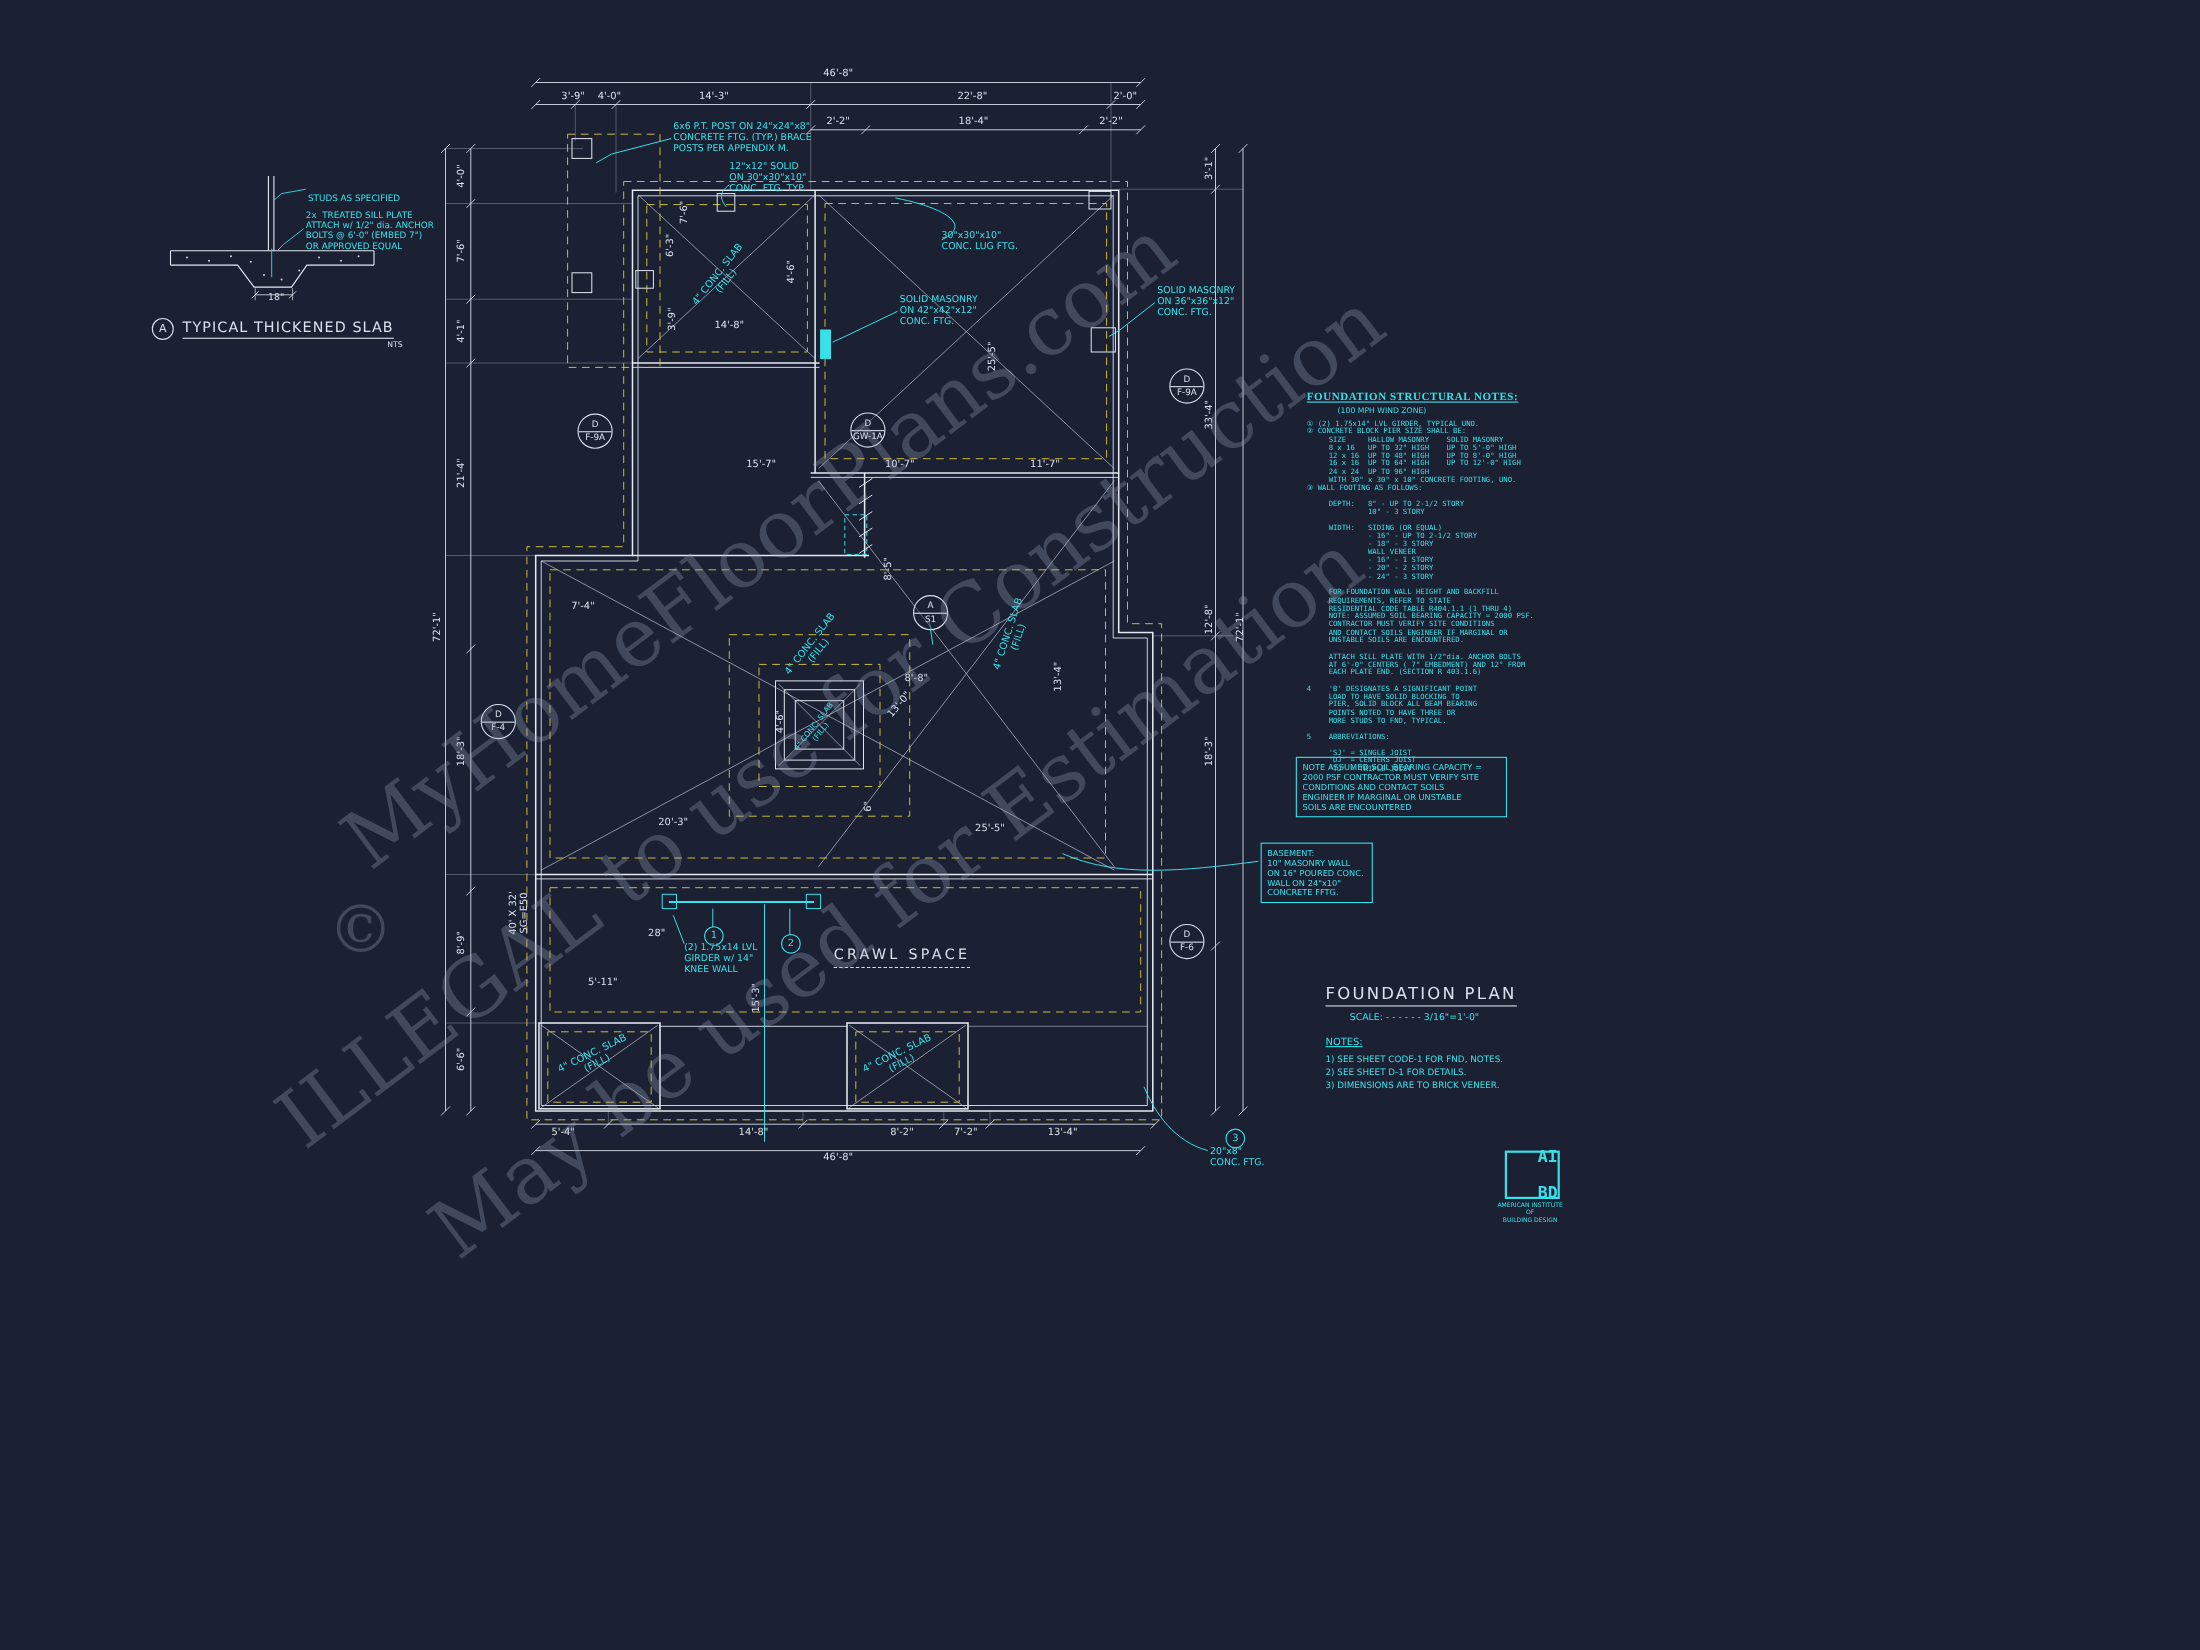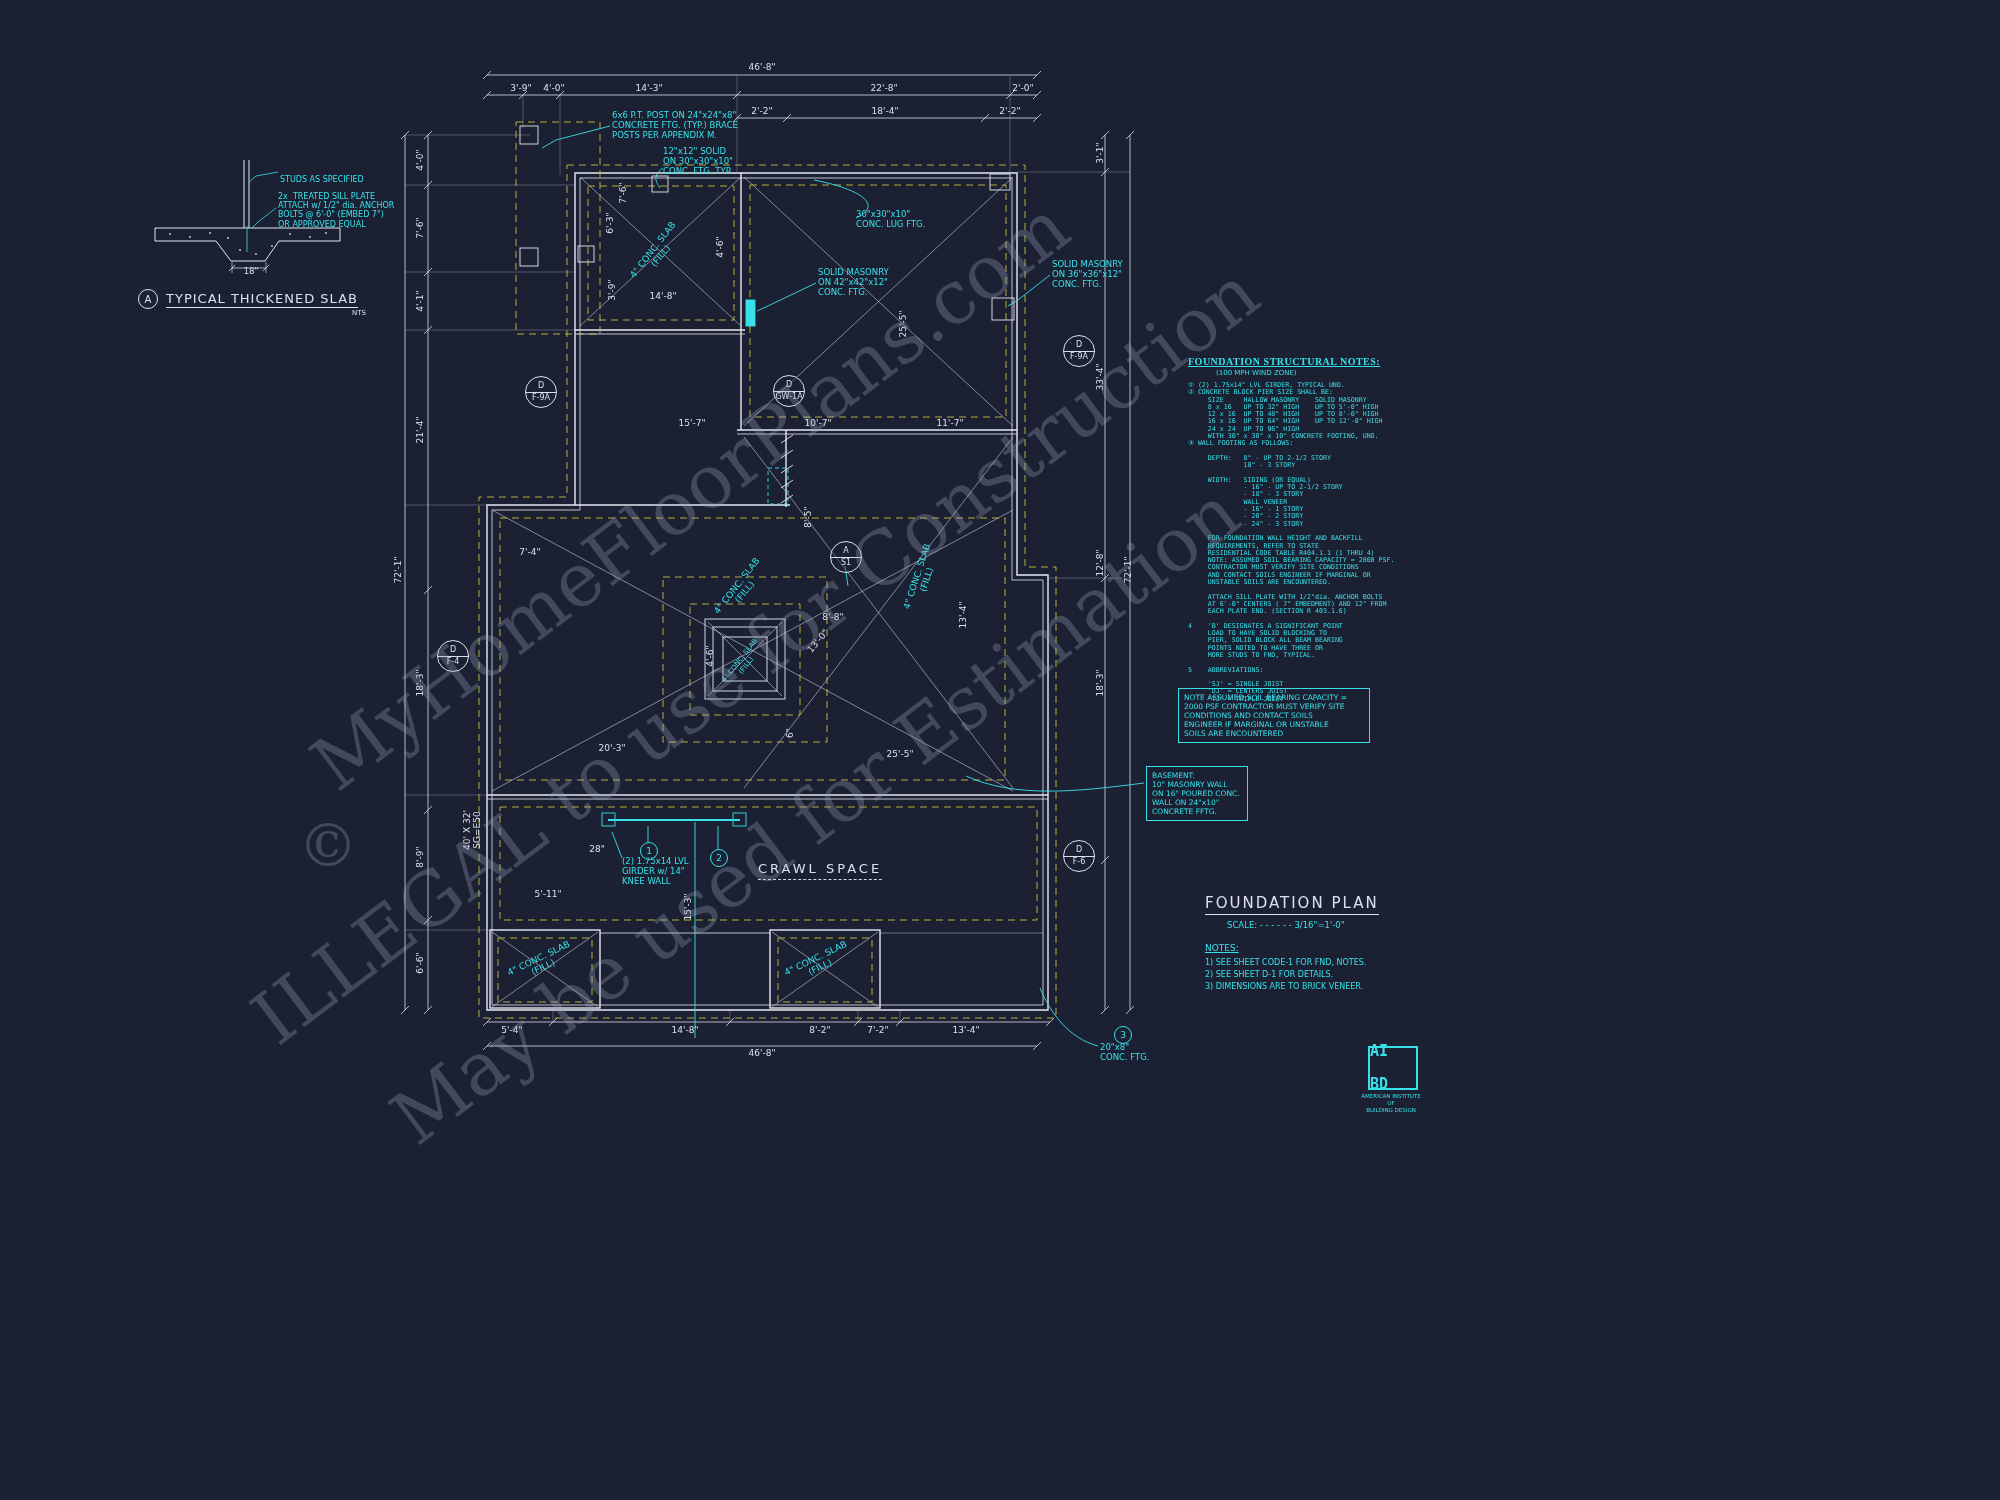--- a/index.html
+++ b/index.html
@@ -41,21 +41,21 @@
   #title-block{position:absolute;left:1205px;top:893px;}
   #fp-title{font-size:15px;letter-spacing:2px;color:var(--line);border-bottom:1px solid var(--line);
             padding-bottom:2px;display:inline-block;}
   #fp-scale{font-size:8.5px;color:var(--cyan);margin-top:5px;margin-left:22px;}
   #sheet-notes{position:absolute;left:1205px;top:943px;color:var(--cyan);}
   #sheet-notes .nt{font-size:9px;text-decoration:underline;margin-bottom:4px;}
   #sheet-notes .nl{font-size:8px;line-height:12px;}
   
   #logo{position:absolute;left:1368px;top:1046px;text-align:center;color:var(--cyan);}
   #logo .box{width:46px;height:40px;border:2px solid var(--cyan);display:flex;flex-direction:column;
-             align-items:flex-start;justify-content:center;font-weight:bold;font-size:15px;line-height:17px;
+             align-items:flex-end;justify-content:center;font-weight:bold;font-size:15px;line-height:17px;
              font-family:"DejaVu Sans Mono",monospace;gap:16px;}
   #logo .cap{font-size:5.5px;line-height:7px;margin-top:3px;white-space:pre-line;width:60px;margin-left:-7px;}
   
   .wm{position:absolute;font-family:"DejaVu Serif",serif;color:var(--wm);white-space:nowrap;
       pointer-events:none;z-index:9;}
 </style>
 </head>
 <body>
 
 <div id="page">

